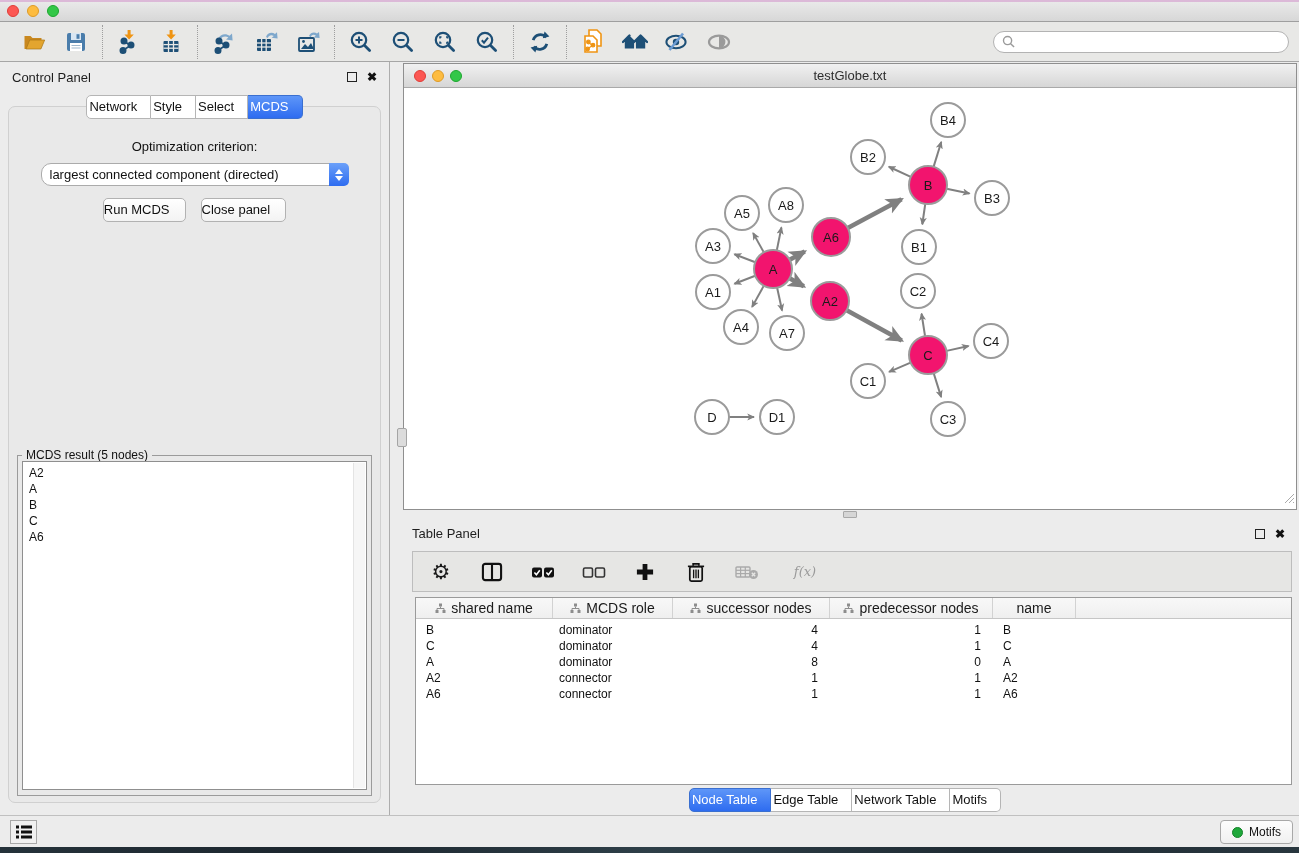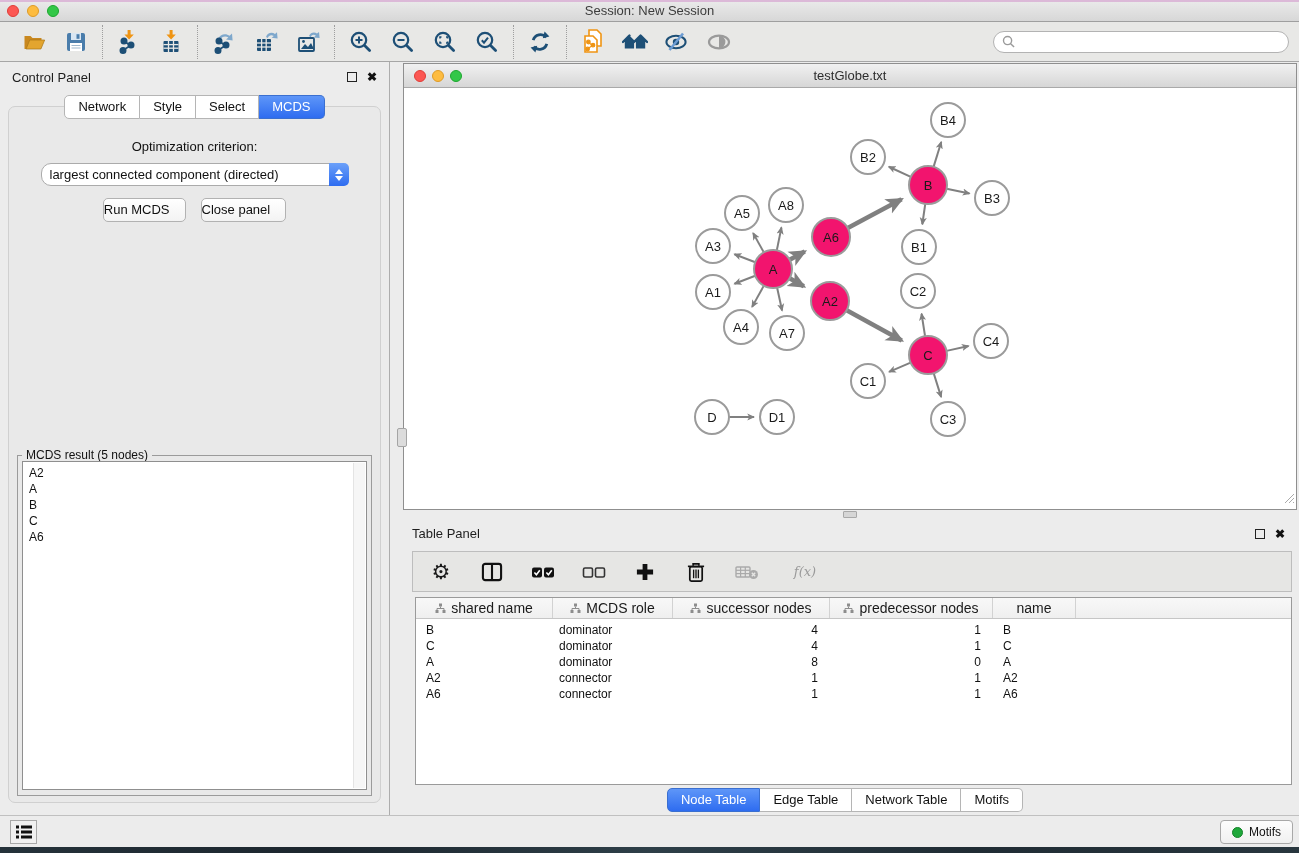--- a/index.html
+++ b/index.html
@@ -34,21 +34,21 @@
   
   .control-panel { position:absolute; left:0; top:62px; width:390px; height:753px;
     background:#ececec; border-right:1px solid #adadad; }
   .panel-header { height:30px; display:flex; align-items:center; padding:0 12px;
     font-size:13px; color:#1e1e1e; }
   .panel-hicons { margin-left:auto; display:flex; align-items:center; gap:10px; }
   .float-box { width:10px; height:10px; border:1.6px solid #222; display:inline-block; }
   .close-x { font-size:12px; color:#111; font-weight:bold; line-height:10px; }
   .seg { display:flex; }
   .seg-btn { background:#fff; border:1px solid #b5b5b5; border-left:none;
-    padding:3px 13px 4px 13px; font-size:13px; color:#111; }
+    padding:3px 13px 4px 2px; font-size:13px; color:#111; }
   .seg-btn:first-child { border-left:1px solid #b5b5b5; border-radius:5px 0 0 5px; }
   .seg-btn:last-child { border-radius:0 5px 5px 0; }
   .seg-btn.active { background:linear-gradient(#5e96f8,#2e6cf0); border-color:#3a6fd0; color:#fff; }
   .cp-tabs { position:absolute; top:33px; left:0; right:0; display:flex; justify-content:center; z-index:3; }
   .cp-content { position:absolute; left:8px; right:8px; top:44px; bottom:12px;
     background:#e9e9e9; border:1px solid #d0d0d0; border-radius:7px; }
   .crit-label { margin-top:32px; text-align:center; font-size:13px; color:#111; }
   .dropdown { margin:9px auto 0 auto; width:308px; height:23px; background:#fff;
     border:1px solid #ababab; border-radius:10px; display:flex; align-items:center; position:relative; }
   .dropdown-value { flex:1; font-size:13px; color:#111; padding-left:8px; white-space:nowrap; overflow:hidden; }
@@ -124,21 +124,20 @@
 </head>
 <body>
 
 <div id="root">
 
   <div class="titlebar">
     <div class="titlebar-topline"></div>
     <div class="traffic t-red"></div>
     <div class="traffic t-yel"></div>
     <div class="traffic t-grn"></div>
-    <div class="win-title">Session: New Session</div>
   </div>
 
   <div class="toolbar">
     <div class="tbgroup">
       <div class="tbicon">
         <svg width="25" height="24" viewBox="0 0 24 24">
             <path d="M2 6 h6 l2 2 h9 v2 h-9.5 L7 19 H2 Z" fill="#c9881f"></path>
             <path d="M7.2 10 h15 l-3.8 9 H3.6 Z" fill="#e3a52f" stroke="#a97716" stroke-width="0.7"></path>
           </svg>
       </div>

